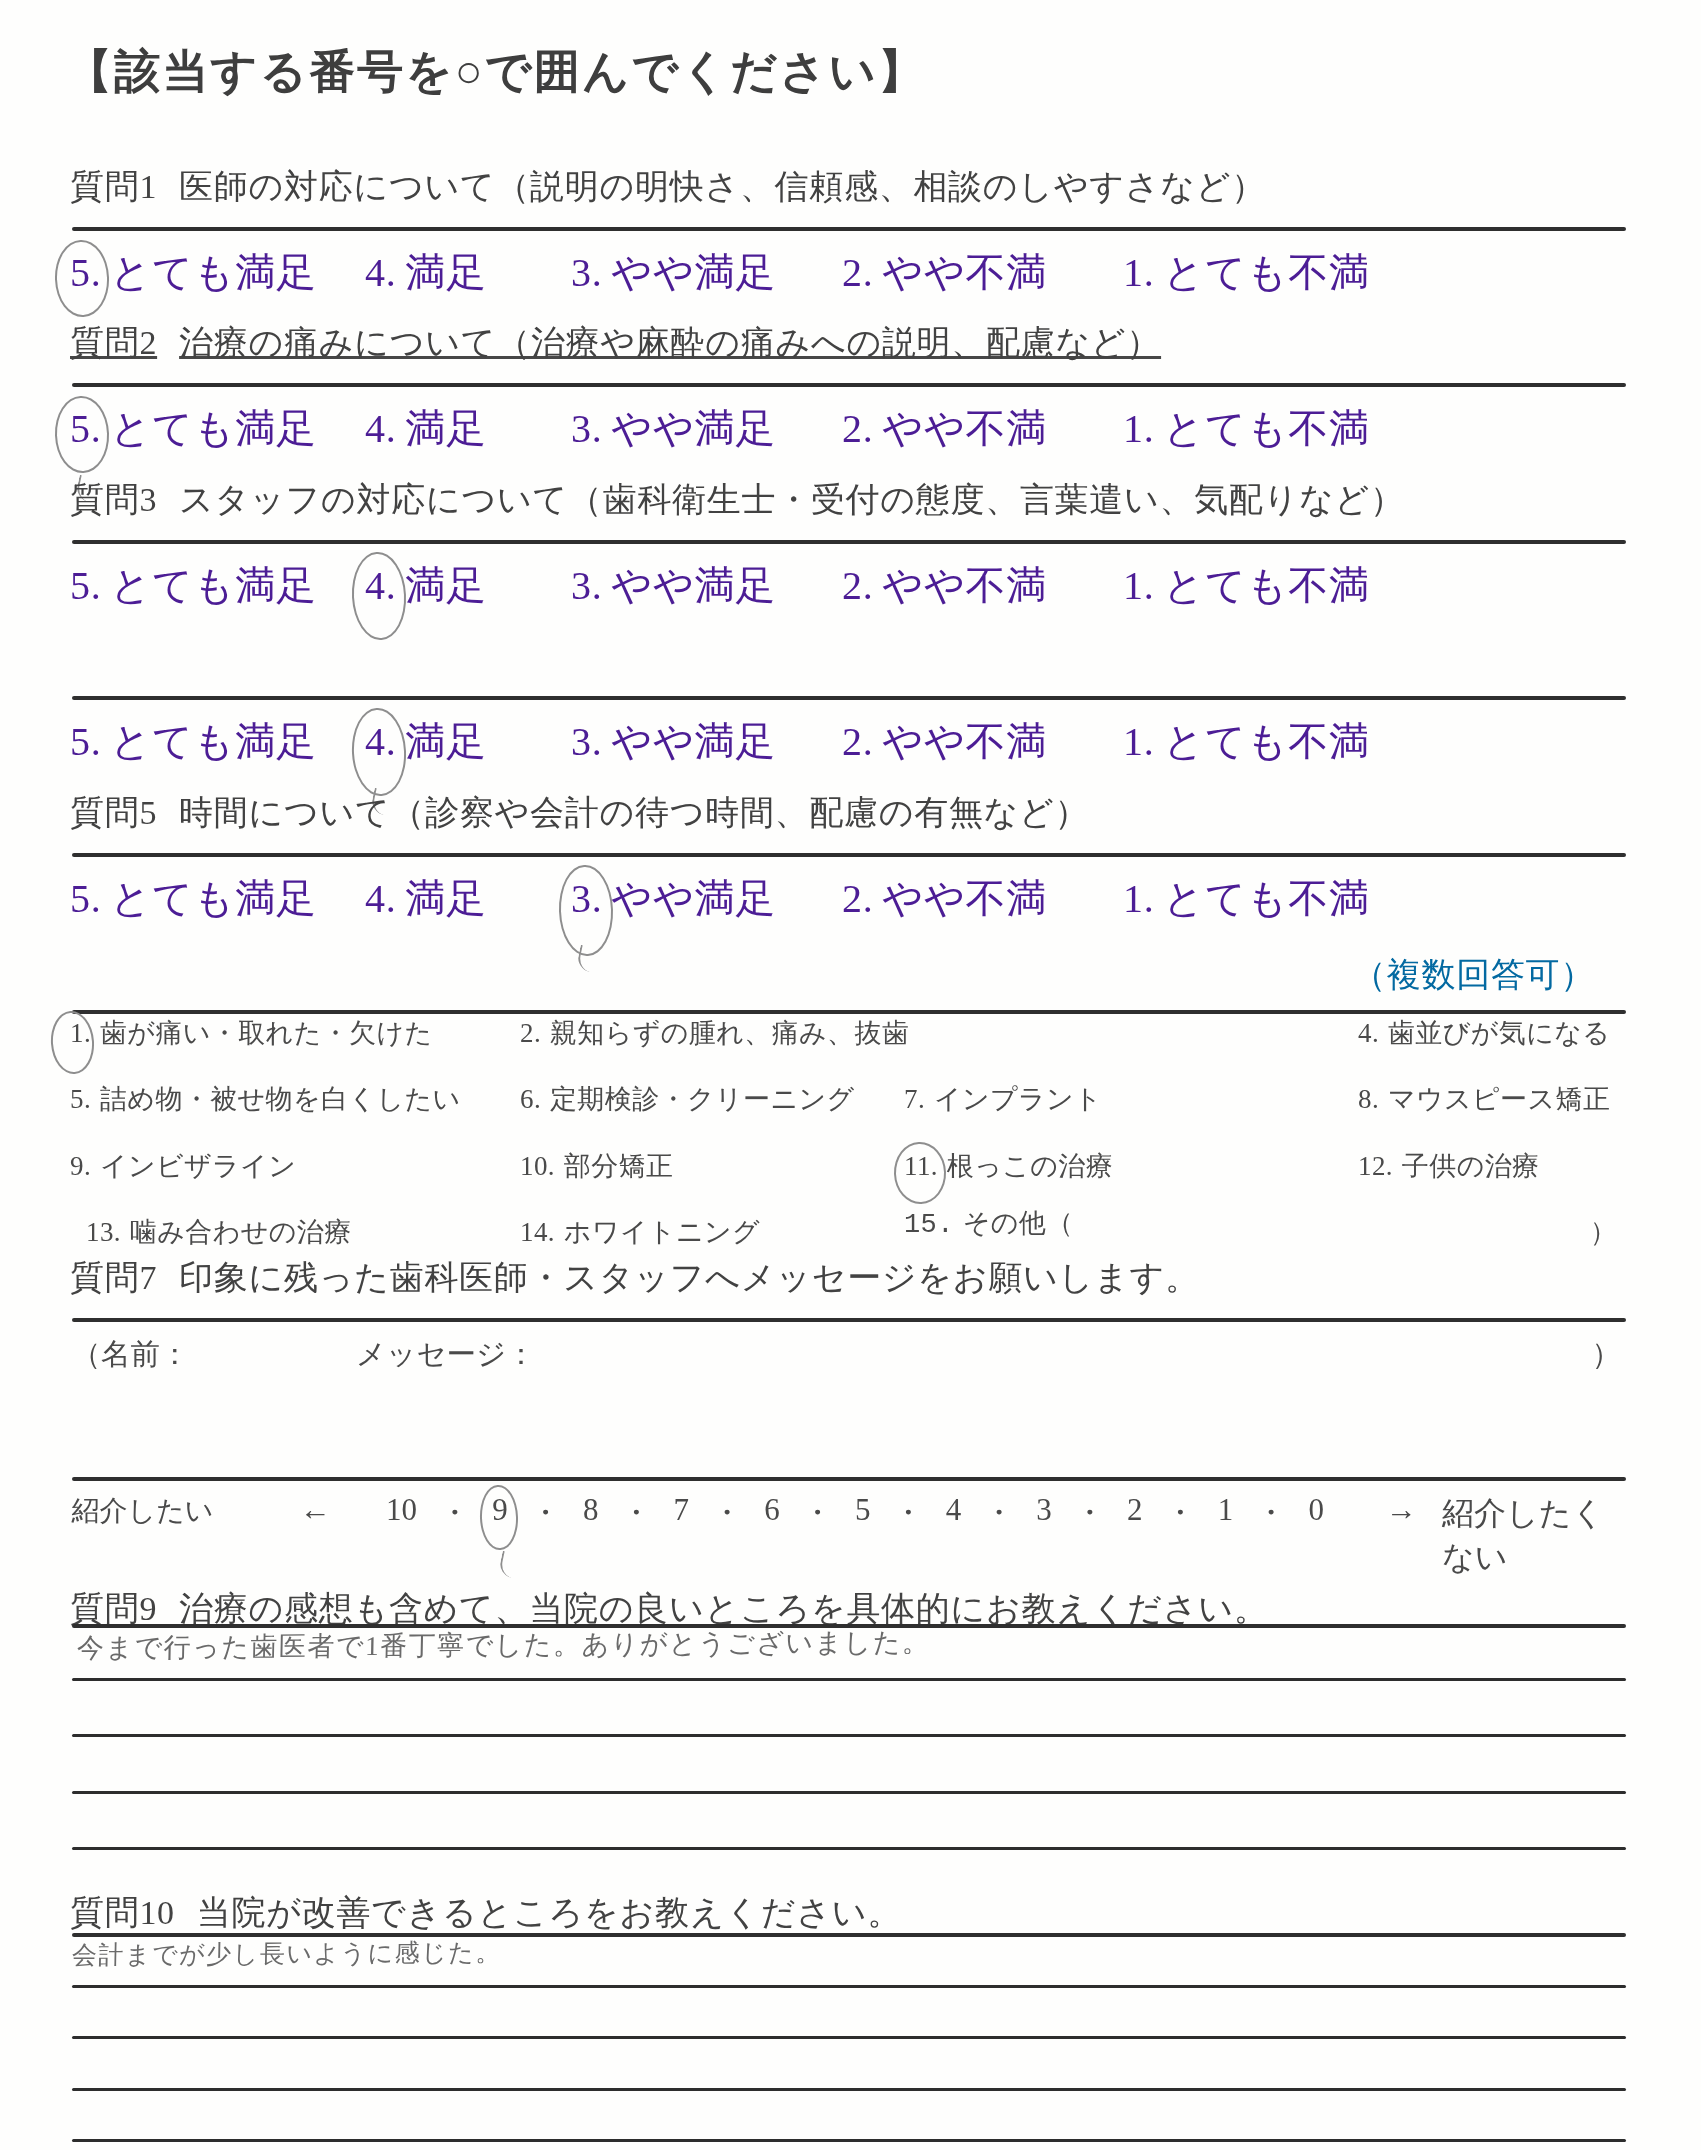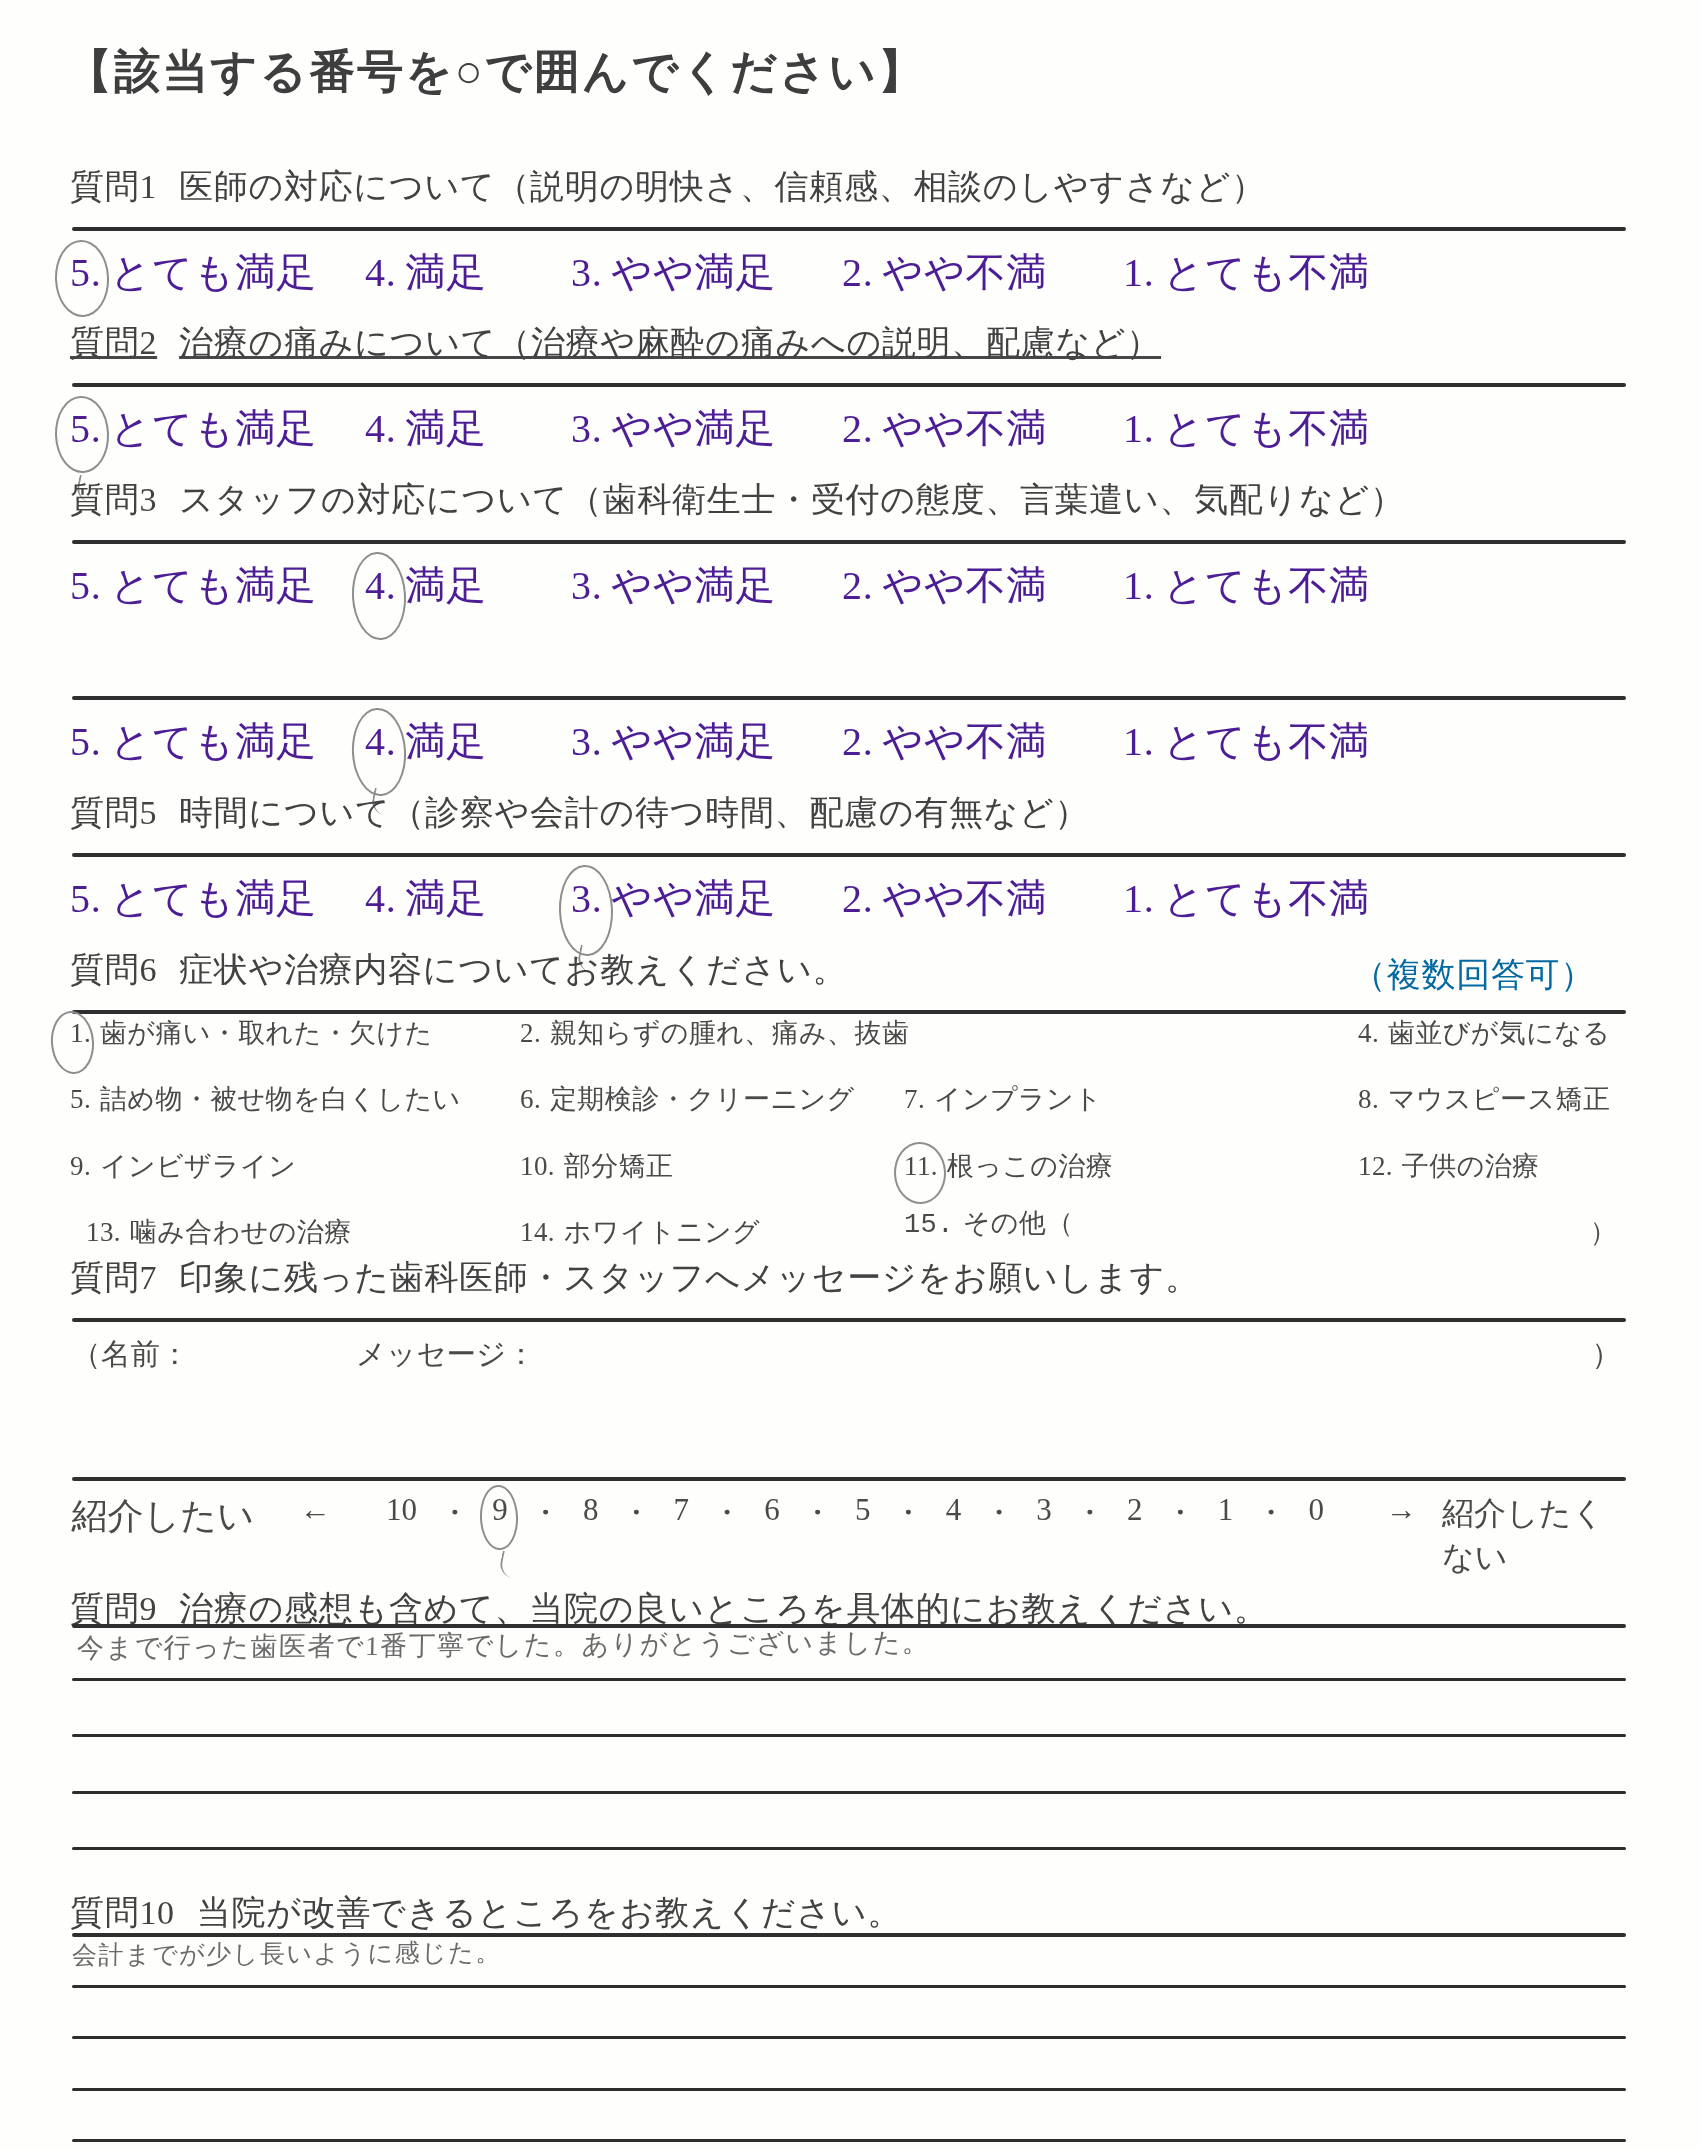--- a/index.html
+++ b/index.html
@@ -75,21 +75,21 @@
     border-left: 2.2px solid #8e8e8e; border-bottom-left-radius: 14.8px;
     transform: rotate(12deg);
   }
   
   .q7row { position: absolute; left: 0; right: 0; font-size: 29.5px; color: #4a4a4a; }
   .q7name { position: absolute; left: 1.5px; }
   .q7msg  { position: absolute; left: 286px; }
   .q7close{ position: absolute; right: 5.9px; }
   
   .npsrow { position: absolute; left: 0; right: 0; font-size: 31px; color: #4a4a4a; }
-  .nps-label-left  { position: absolute; left: 1.5px;  font-size: 36px; }
+  .nps-label-left  { position: absolute; left: 1.5px;  font-size: 28px; }
   .nps-arrow-l     { position: absolute; left: 230px; }
   .nps-scale {
     position: absolute; left: 316px; width: 938px;
     display: flex; justify-content: space-between; align-items: flex-start;
   }
   .nps-arrow-r     { position: absolute; left: 1316px; }
   .nps-label-right { position: absolute; left: 1372px; font-size: 32px; }
   
   .hand {
     position: absolute; white-space: nowrap; color: #6a6a6a;
@@ -166,23 +166,20 @@
     <div class="opts" style="top:81px;">
       <span class="opt" style="left:0;"><span class="num">5.</span><span>とても満足</span></span>
       <span class="opt" style="left:295px;"><span class="num">4.</span><span>満足</span></span>
       <span class="opt" style="left:501px;"><span class="num circ circ-o3 tail"><span>3.</span></span><span>やや満足</span></span>
       <span class="opt" style="left:772px;"><span class="num">2.</span><span>やや不満</span></span>
       <span class="opt" style="left:1053px;"><span class="num">1.</span><span>とても不満</span></span>
     </div>
   </section>
 
   <section class="sec" style="top:947px; height:310px;">
-    <h2 class="qtitle">
-      <span class="qlabel">質問6</span><span>症状や治療内容についてお教えください。</span>
-    </h2>
     <span class="q6note">（複数回答可）</span>
     <div class="rule" style="top:63px;"></div>
 
     <span class="q6item" style="left:0; top:68px;"><span class="num circ circ-i1"><span>1.</span></span><span>歯が痛い・取れた・欠けた</span></span>
     <span class="q6item" style="left:450px; top:68px;"><span class="num">2.</span><span>親知らずの腫れ、痛み、抜歯</span></span>
     <span class="q6item" style="left:1288px; top:68px;"><span class="num">4.</span><span>歯並びが気になる</span></span>
 
     <span class="q6item" style="left:0; top:134px;"><span class="num">5.</span><span>詰め物・被せ物を白くしたい</span></span>
     <span class="q6item" style="left:450px; top:134px;"><span class="num">6.</span><span>定期検診・クリーニング</span></span>
     <span class="q6item" style="left:834px; top:134px;"><span class="num">7.</span><span>インプラント</span></span>

